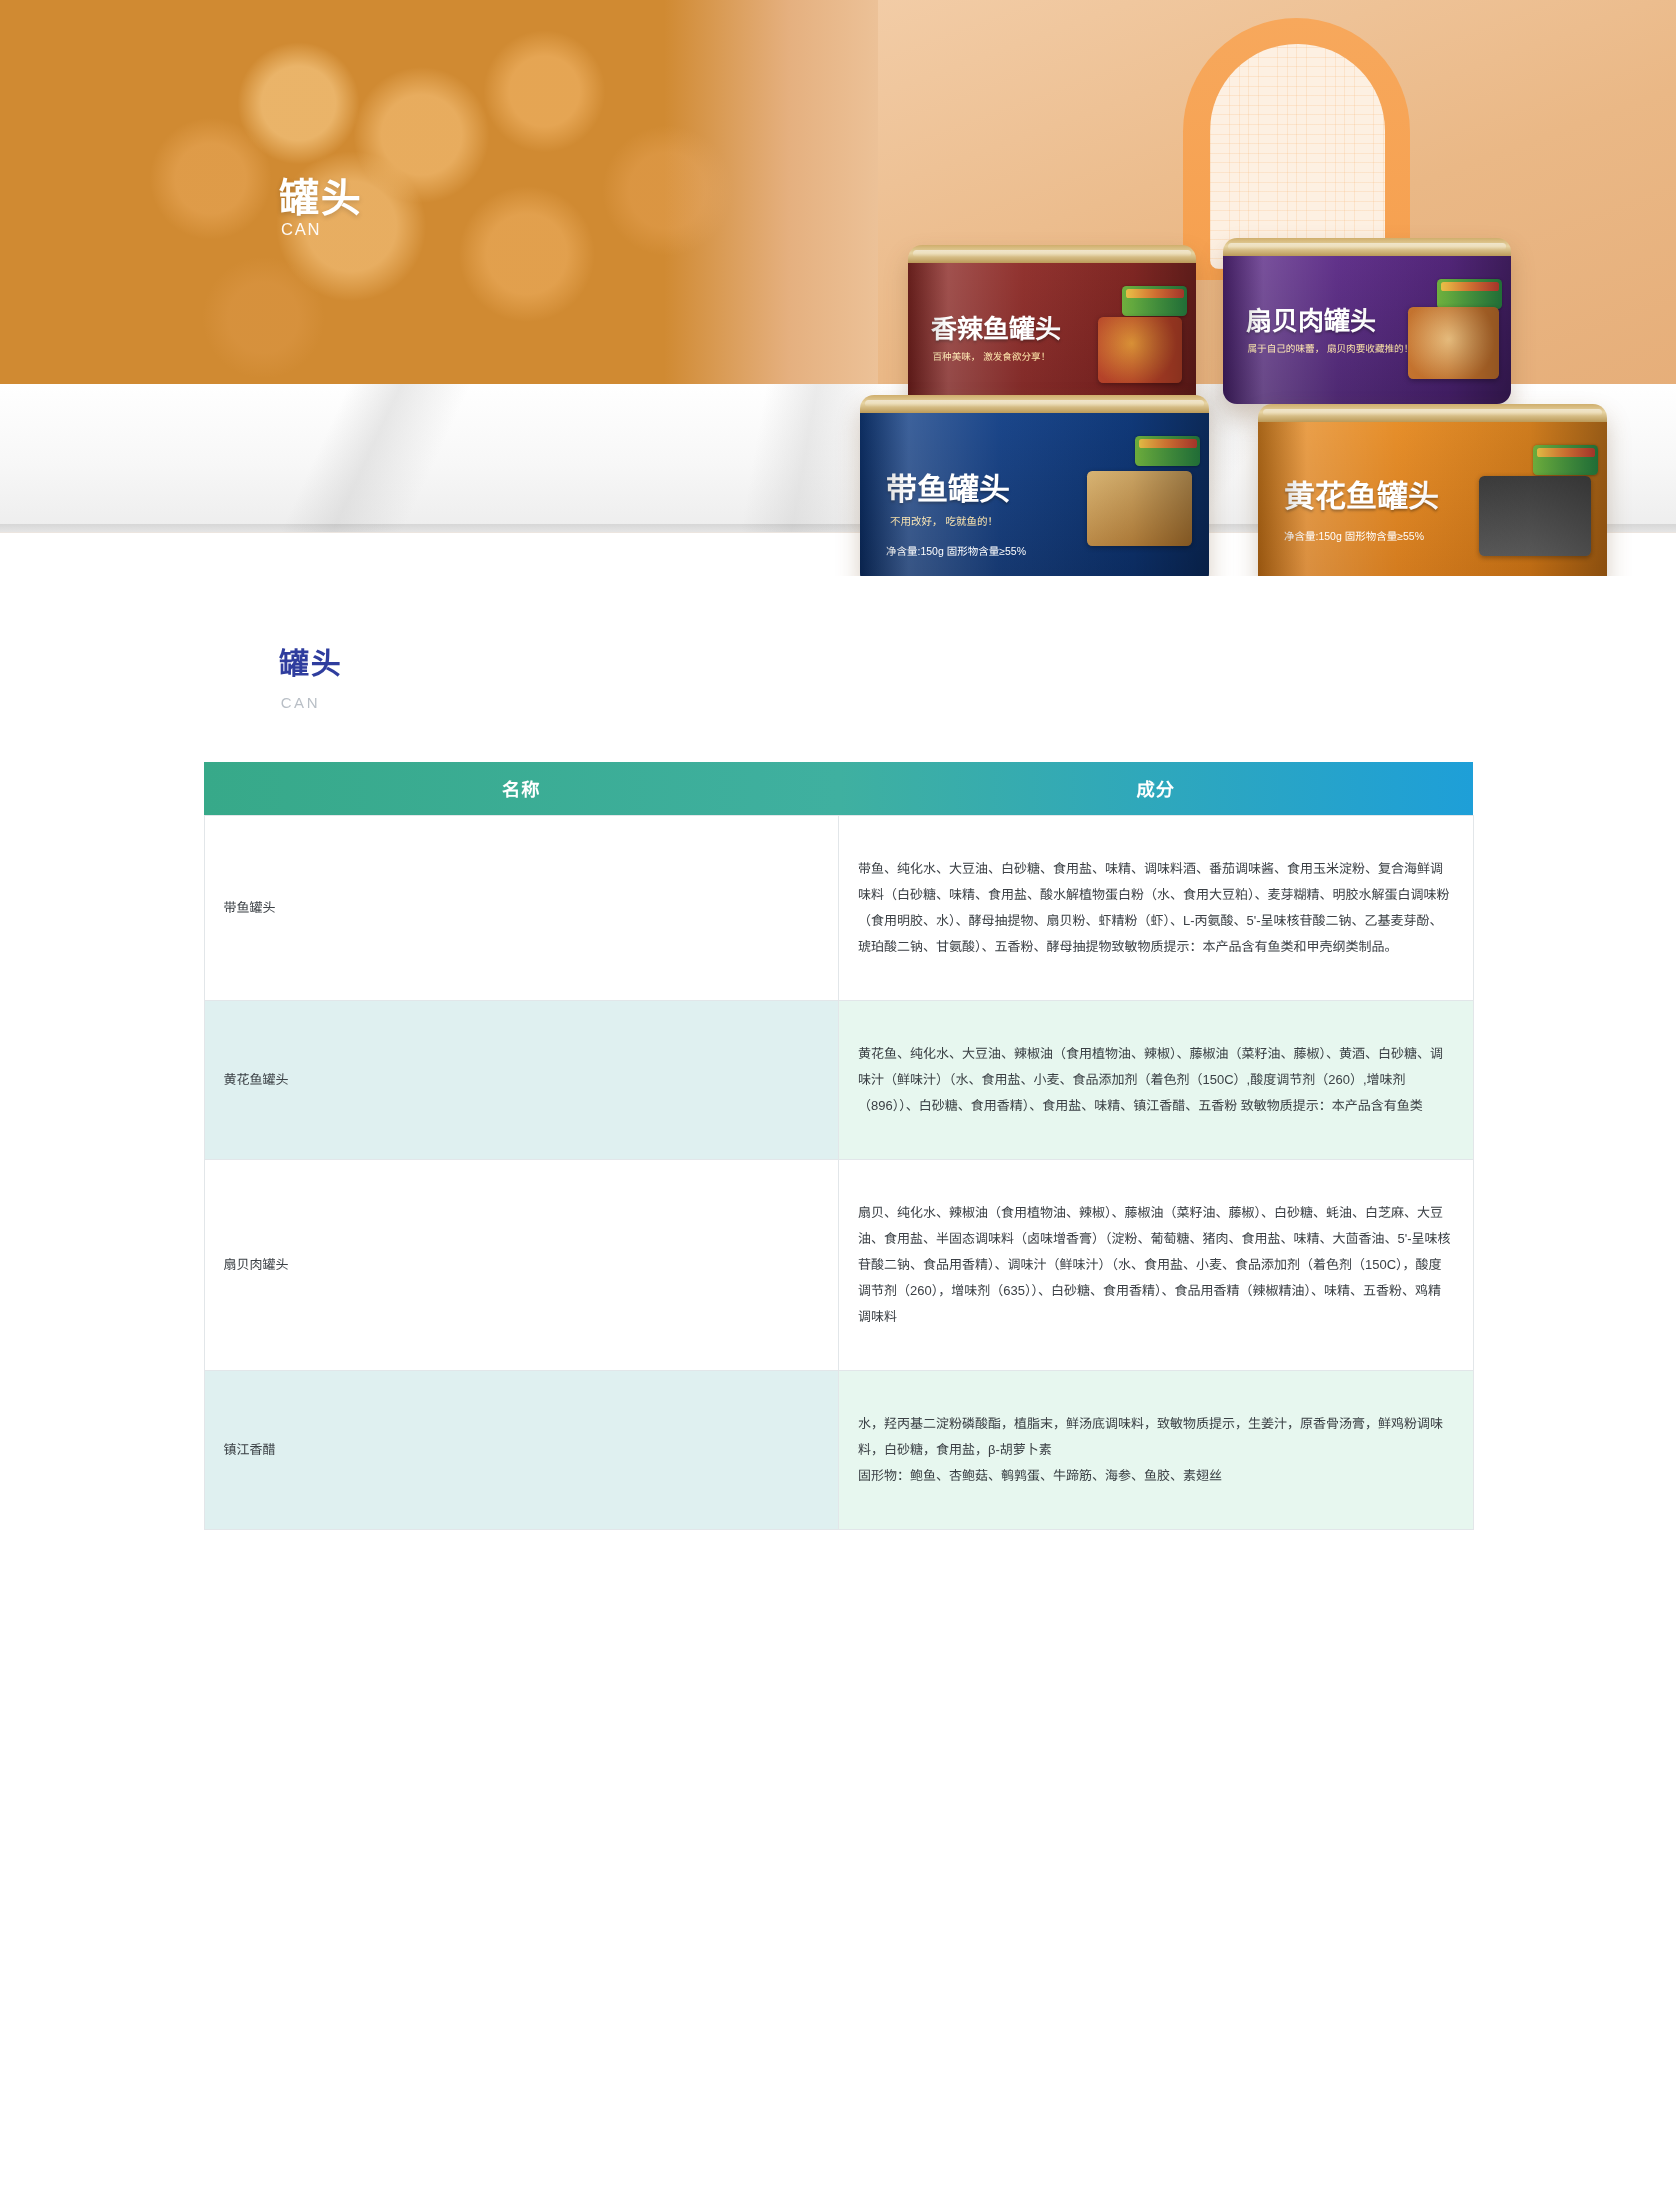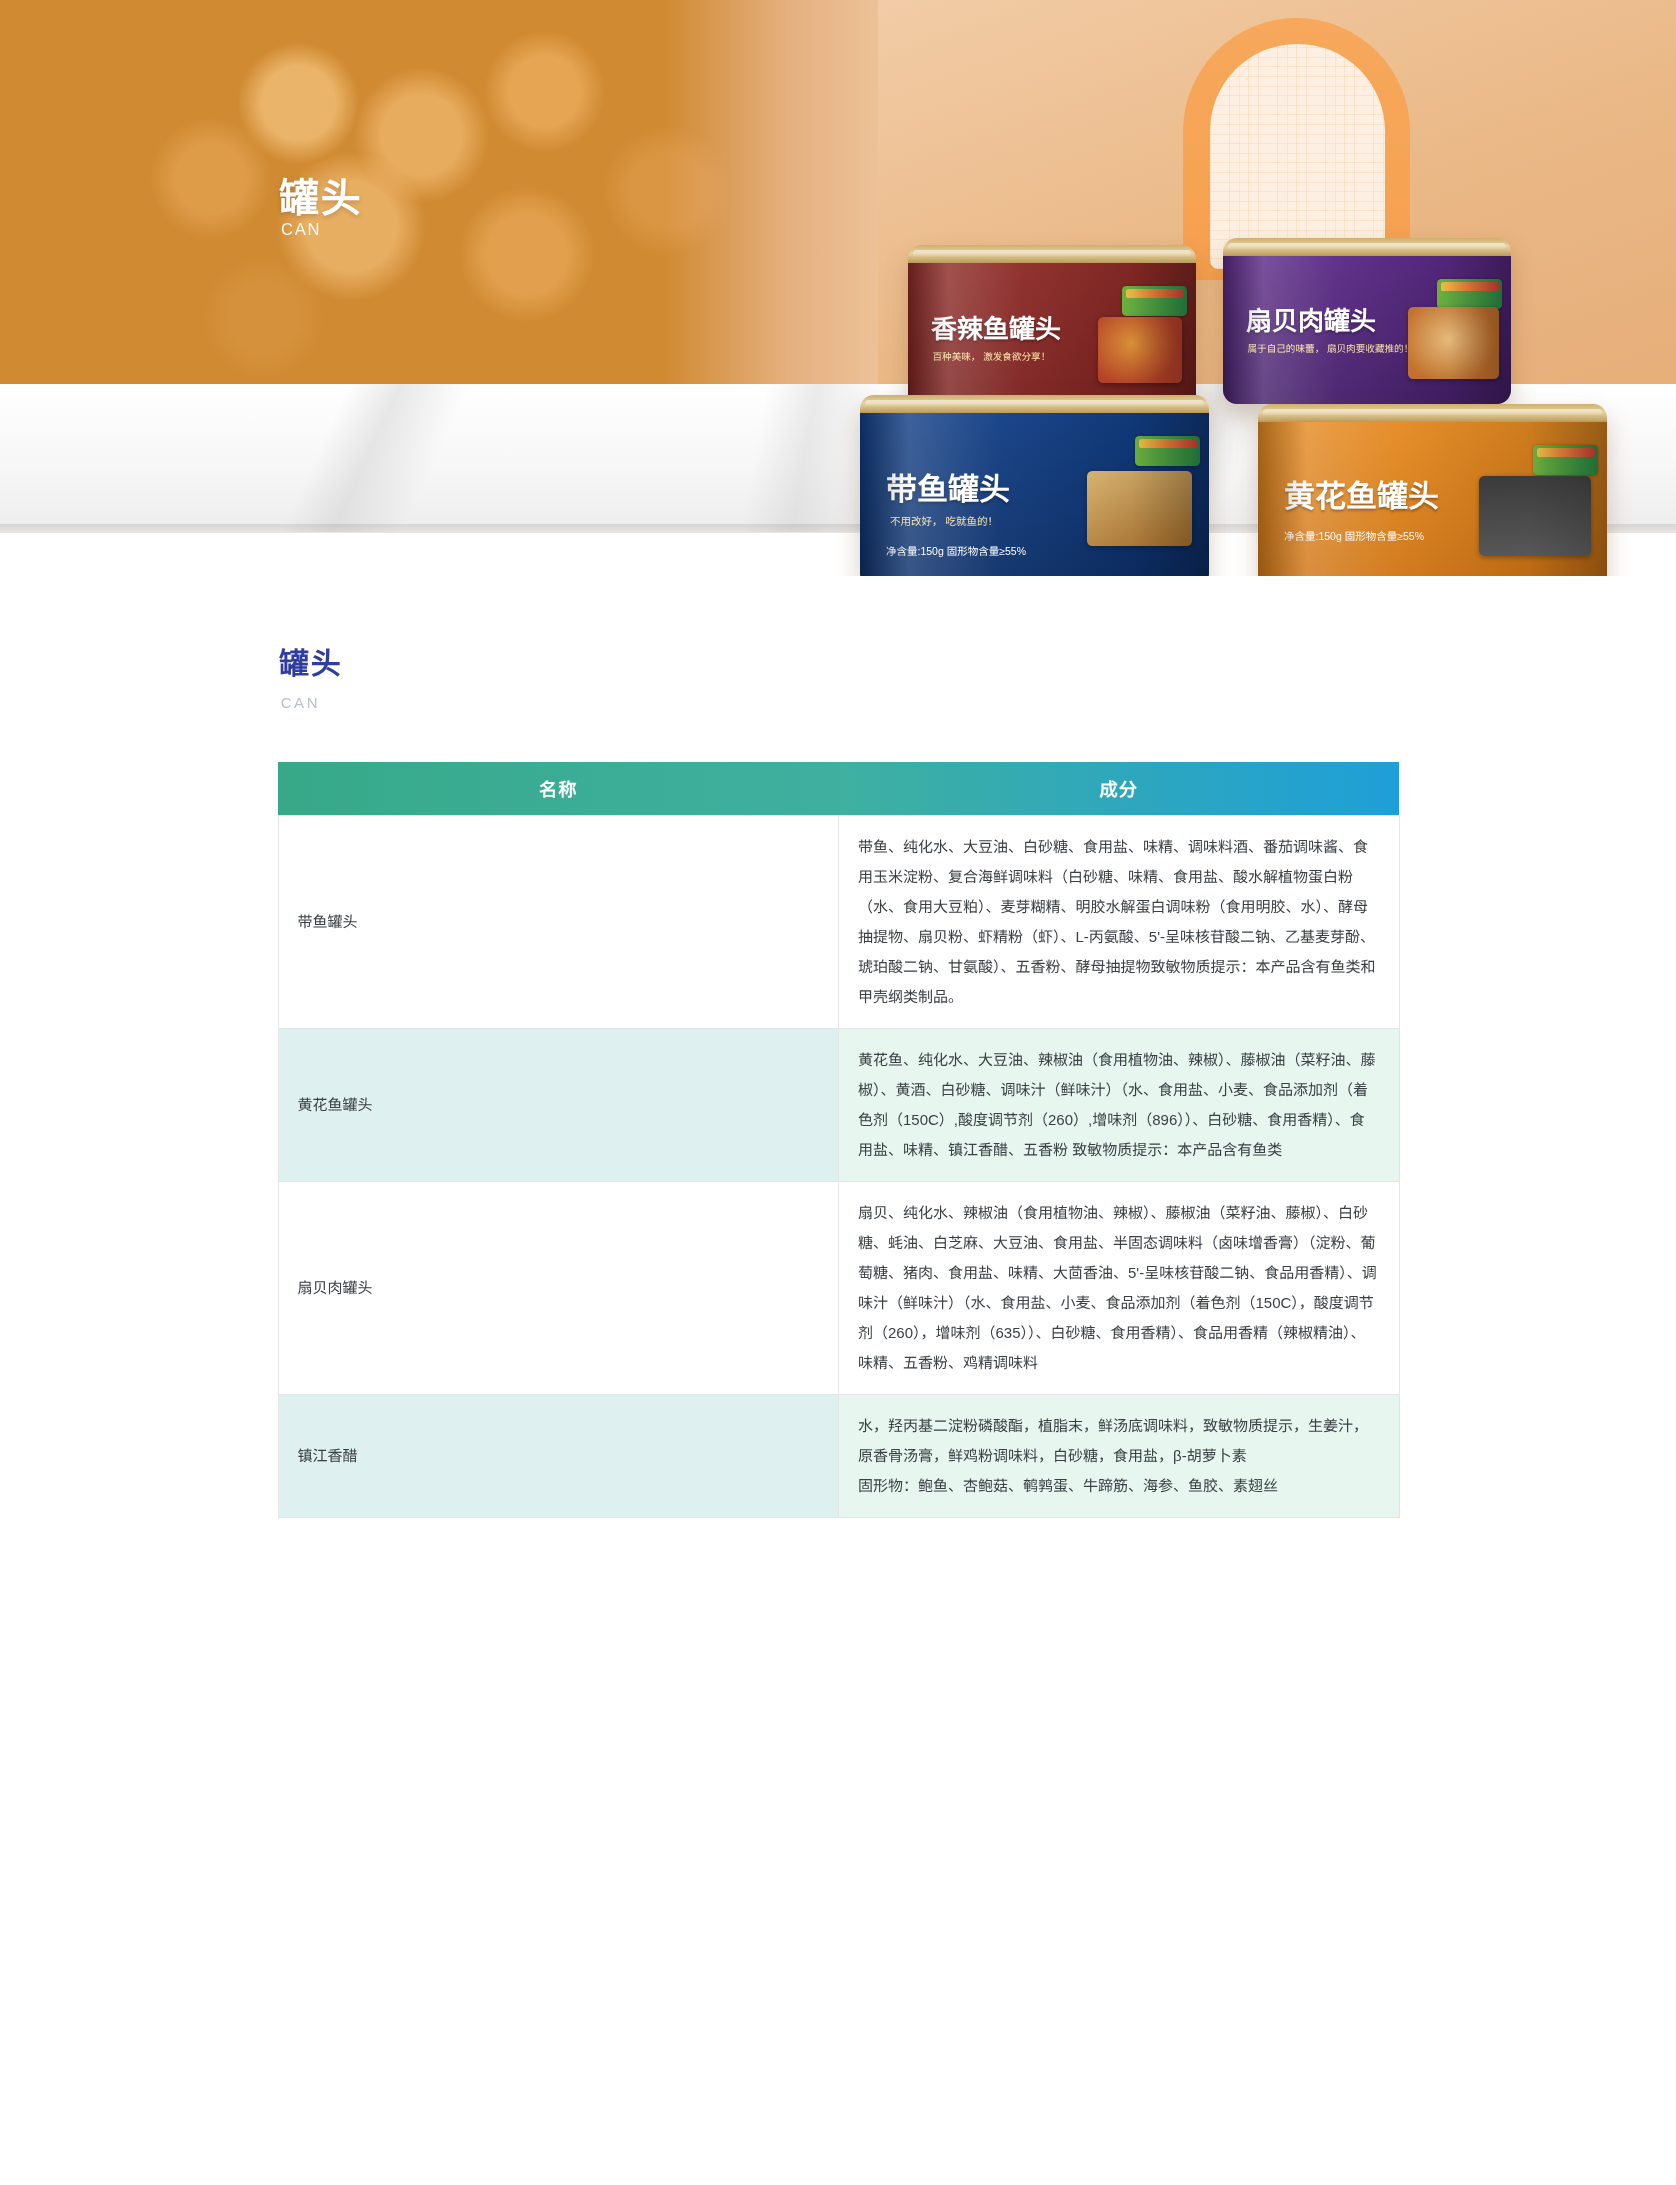--- a/index.html
+++ b/index.html
@@ -249,21 +249,21 @@
   .section-sub {
     color: #b9bfc6;
     font-size: 15px;
     letter-spacing: 2.6px;
     margin: 10.5px 0 0 1.7px;
   }
 
   
   .table-wrap {
     margin: 51px auto 0 auto;
-    width: 1122px;
+    width: 1270px;
   }
   table.ing {
     border-collapse: collapse;
     width: 100%;
     table-layout: fixed;
   }
   table.ing thead th {
     height: 51px;
     color: #fff;
     font-size: 18.3px;
@@ -271,22 +271,22 @@
     letter-spacing: 0.9px;
     border: none;
   }
   .th-name { background: #3aa98a; background: linear-gradient(90deg,#36a98c 0%,#2fa fallback 100%); background-color:#36a98c; }
   .th-name { background-image: linear-gradient(90deg,#37a989 0%,#3fb0a0 100%); }
   .th-ing  { background-image: linear-gradient(90deg,#3fb0a0 0%,#1e9fd8 100%); margin-top: 11px; }
 
   table.ing td {
     border: 0.9px solid #e2e6e9;
     vertical-align: middle;
-    padding: 16px 19px;
-    font-size: 15px;
+    padding: 40px 19px;
+    font-size: 13px;
     line-height: 2.0;
     color: #3b4045;
   }
   td.col-name {
     width: 377px;
     text-align: left;
     padding-left: 31px;
     font-size: 15px;
     color: #2f3438;
   }

